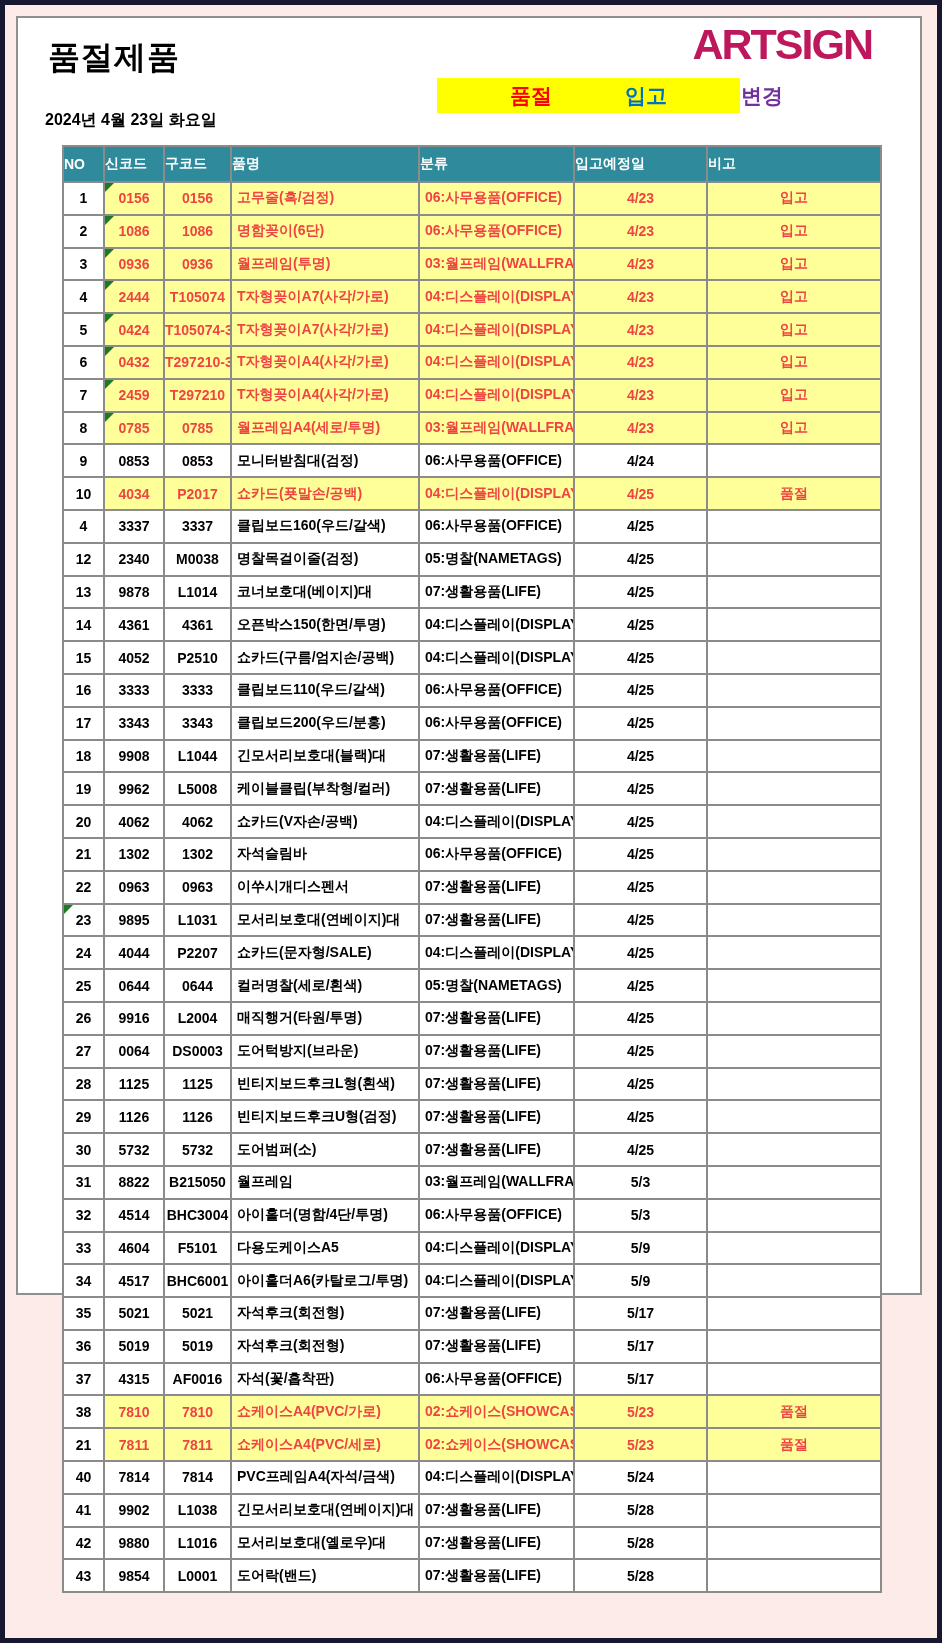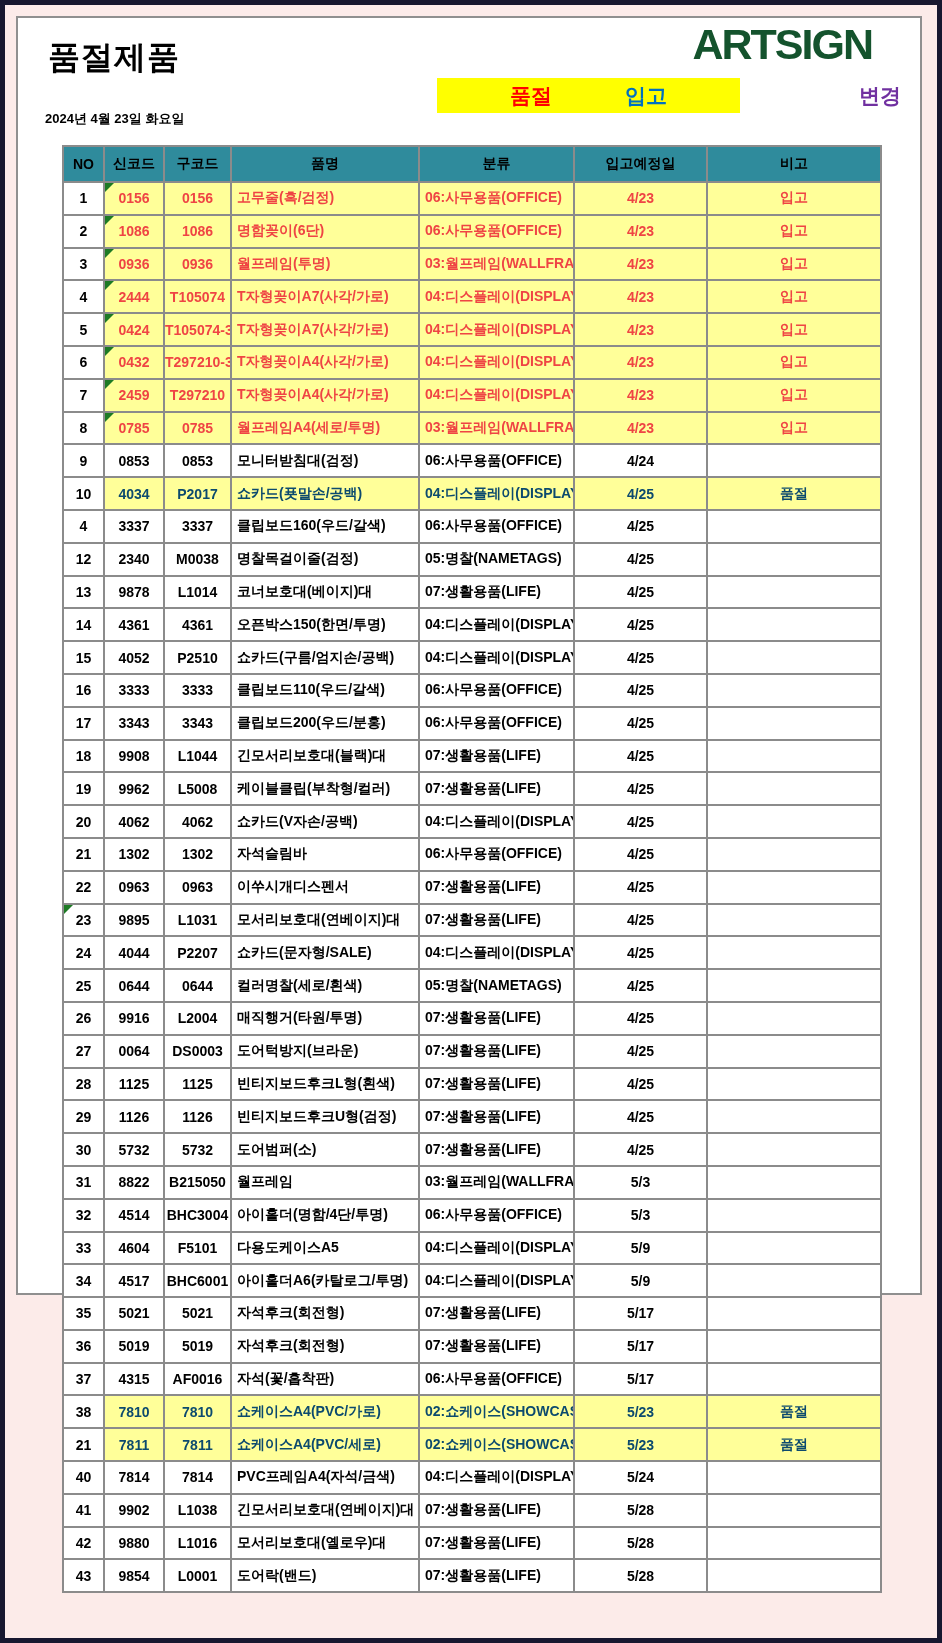--- a/index.html
+++ b/index.html
@@ -23,78 +23,78 @@
     background:#ffffff;
     border:2px solid #8f8f8f;
   }
   .page-title{
     position:absolute;left:30px;top:18px;
     font-size:32px;font-weight:bold;color:#000;
     letter-spacing:1px;
   }
   .brand-logo{
     position:absolute;right:48px;top:2px;
-    font-size:43px;font-weight:900;color:#14532d;
+    font-size:43px;font-weight:900;color:#be185d;
     letter-spacing:-2px;
     text-align:right;
   }
   .legend-box{
     position:absolute;left:419px;top:60px;
     width:303px;height:35px;
     background:#ffff00;
     display:flex;justify-content:space-evenly;align-items:center;
   }
   .legend-item{font-size:21px;font-weight:bold;}
   .legend-soldout{color:#ff0000;}
   .legend-arrival{color:#0070c0;}
   .legend-change{
     position:absolute;left:723px;top:60px;
     width:160px;height:35px;line-height:35px;
-    text-align:right;
+    text-align:left;
     font-size:21px;font-weight:bold;color:#7030a0;
   }
   .report-date{
     position:absolute;left:27px;top:92px;
-    font-size:13px;font-weight:bold;color:#000;
+    font-size:16px;font-weight:bold;color:#000;
   }
   table.product-table{
     position:absolute;left:44px;top:127px;
     border-collapse:collapse;
     table-layout:fixed;
     width:818px;
   }
   .product-table th, .product-table td{
     border:2px solid #8b8b8b;
     font-weight:bold;
     overflow:hidden;
     white-space:nowrap;
     padding:0;
   }
   .product-table th{
     background:#2f8b9c;
-    color:#000000;
+    color:#ffffff;
     height:34px;
     font-size:14px;
-    text-align:center;
+    text-align:left;
     font-weight:bold;
   }
   .product-table td{
     height:30.8px;
     font-size:14px;
     color:#000;
     background:#ffffff;
     text-align:center;
     position:relative;
   }
   .product-table td.left{
     text-align:left;
     padding-left:5px;
   }
   tr.hl-blue td{background:#ffff99;color:#ef4444;}
-  tr.hl-red  td{background:#ffff99;color:#0c4a6e;}
+  tr.hl-red  td{background:#ffff99;color:#ef4444;}
   tr.hl-blue td:first-child,
   tr.hl-red  td:first-child{background:#ffffff;color:#000;}
   .tri{
     position:absolute;top:0;left:0;
     width:0;height:0;
     border-top:9px solid #1d7a24;
     border-right:9px solid transparent;
   }
 </style>
 </head>

